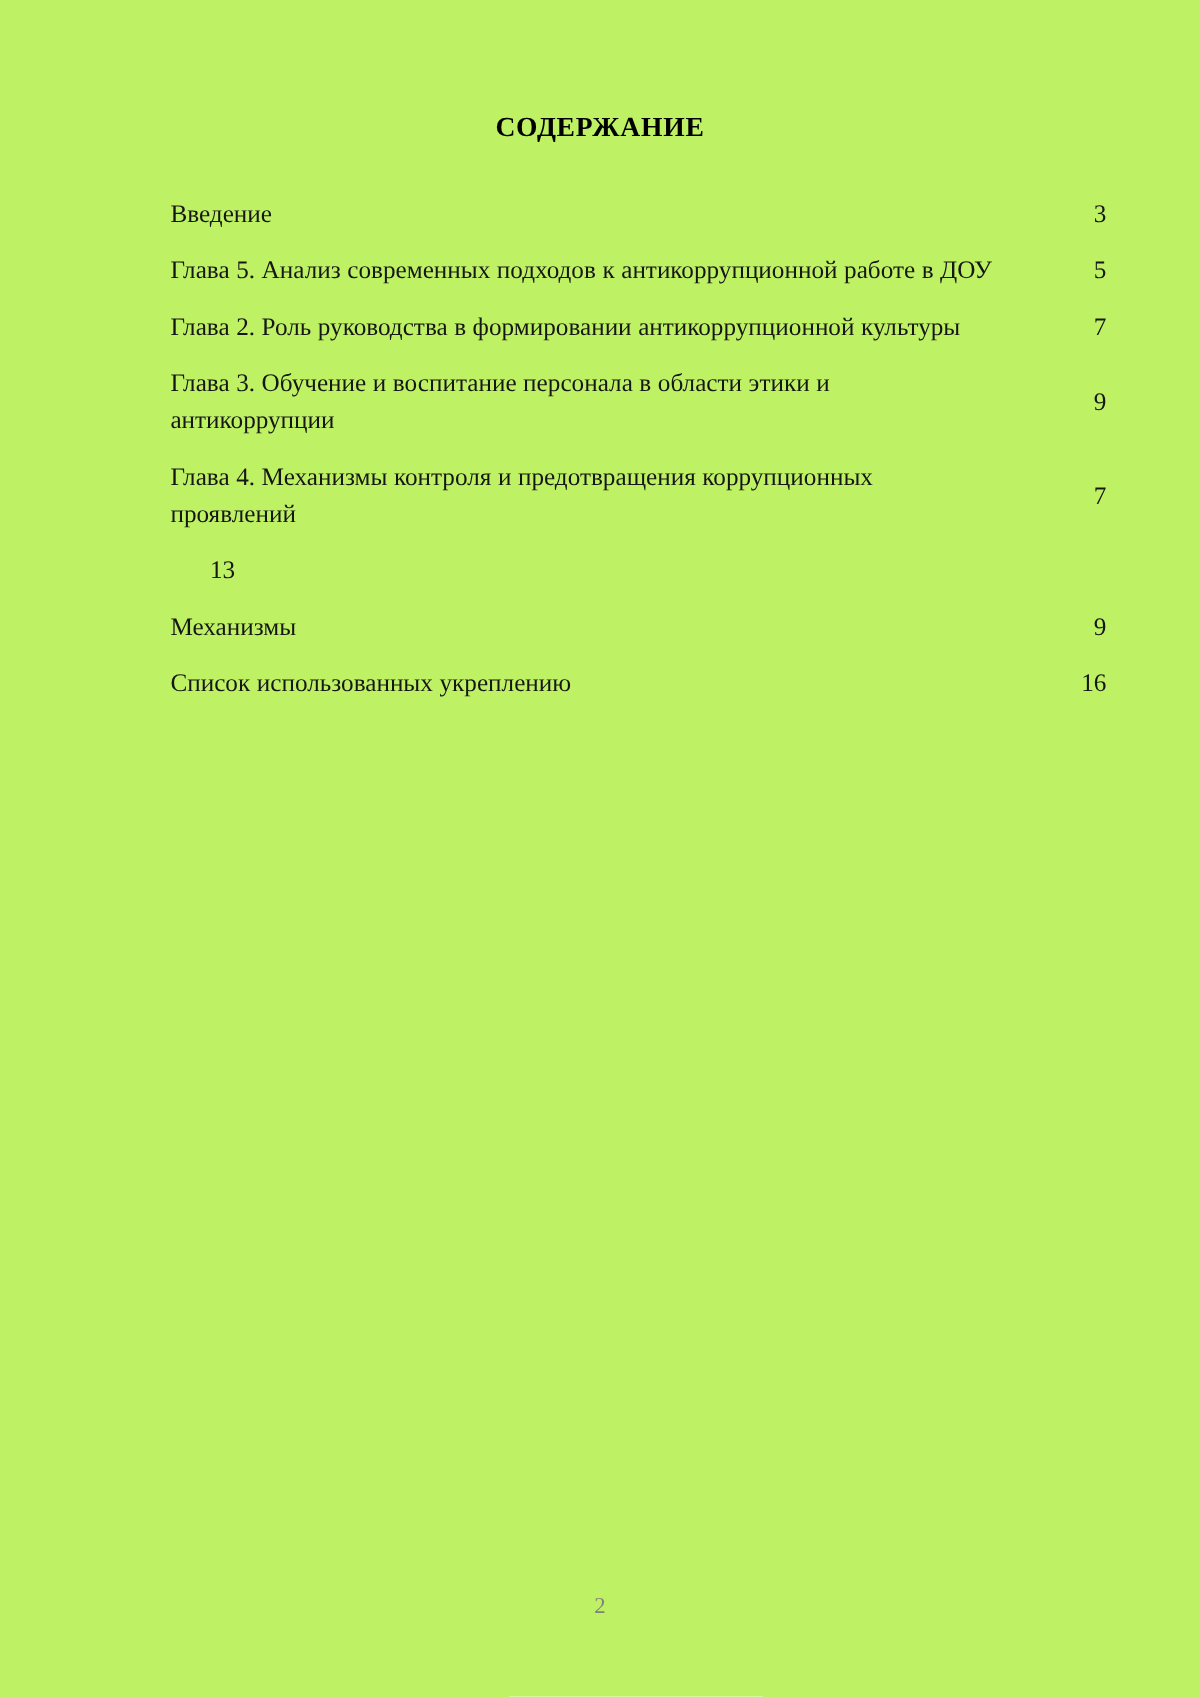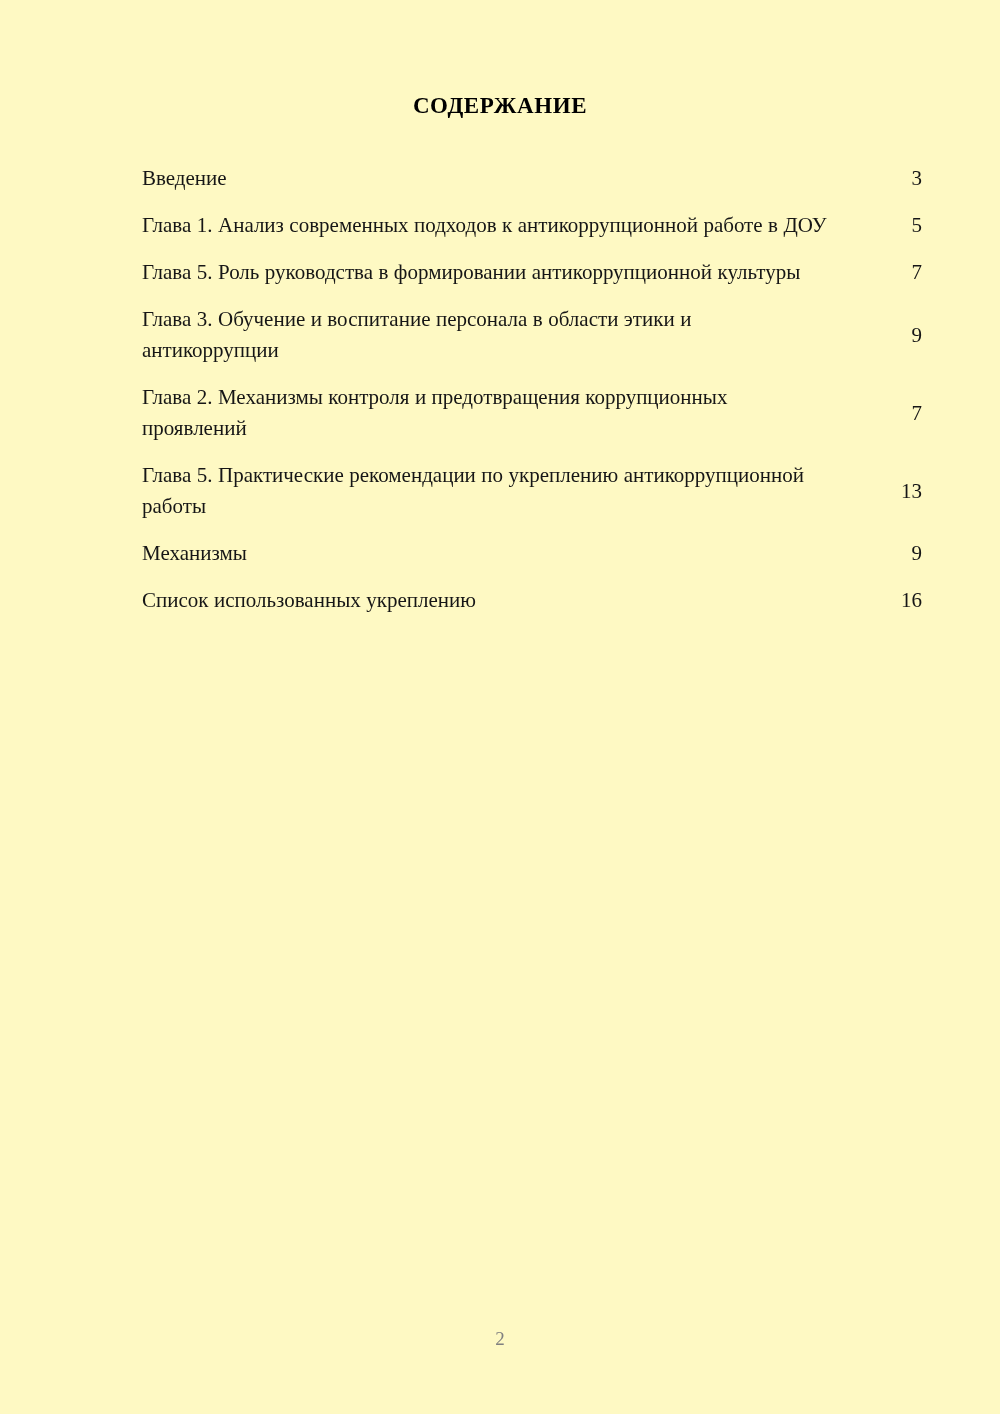--- a/index.html
+++ b/index.html
@@ -14,21 +14,21 @@
     font-family: "Liberation Serif", "DejaVu Serif", serif;
     color: #111111;
     -webkit-font-smoothing: antialiased;
   }
 
   .page {
     position: absolute;
     inset: 0;
     width: 1000px;
     height: 1414px;
-    background: #fef9c3;
+    background: #bef264;
     overflow: hidden;
   }
 
   
   .toc-title {
     position: absolute;
     top: 93px;
     left: 0;
     width: 1000px;
     text-align: center;
@@ -103,41 +103,40 @@
   <div class="toc-title">СОДЕРЖАНИЕ</div>
 
   <div class="toc-list">
 
     <div class="toc-entry">
       <span class="toc-entry-title">Введение</span>
       <span class="toc-entry-page">3</span>
     </div>
 
     <div class="toc-entry two-line">
-      <span class="toc-entry-title">Глава 1. Анализ современных подходов к антикоррупционной работе в ДОУ</span>
+      <span class="toc-entry-title">Глава 5. Анализ современных подходов к антикоррупционной работе в ДОУ</span>
       <span class="toc-entry-page">5</span>
     </div>
 
     <div class="toc-entry two-line">
-      <span class="toc-entry-title">Глава 5. Роль руководства в формировании антикоррупционной культуры</span>
+      <span class="toc-entry-title">Глава 2. Роль руководства в формировании антикоррупционной культуры</span>
       <span class="toc-entry-page">7</span>
     </div>
 
     <div class="toc-entry two-line">
       <span class="toc-entry-title">Глава 3. Обучение и воспитание персонала в области этики и антикоррупции</span>
       <span class="toc-entry-page">9</span>
     </div>
 
     <div class="toc-entry two-line">
-      <span class="toc-entry-title">Глава 2. Механизмы контроля и предотвращения коррупционных проявлений</span>
+      <span class="toc-entry-title">Глава 4. Механизмы контроля и предотвращения коррупционных проявлений</span>
       <span class="toc-entry-page">7</span>
     </div>
 
     <div class="toc-entry two-line">
-      <span class="toc-entry-title">Глава 5. Практические рекомендации по укреплению антикоррупционной работы</span>
       <span class="toc-entry-page">13</span>
     </div>
 
     <div class="toc-entry">
       <span class="toc-entry-title">Механизмы</span>
       <span class="toc-entry-page">9</span>
     </div>
 
     <div class="toc-entry">
       <span class="toc-entry-title">Список использованных укреплению</span>

